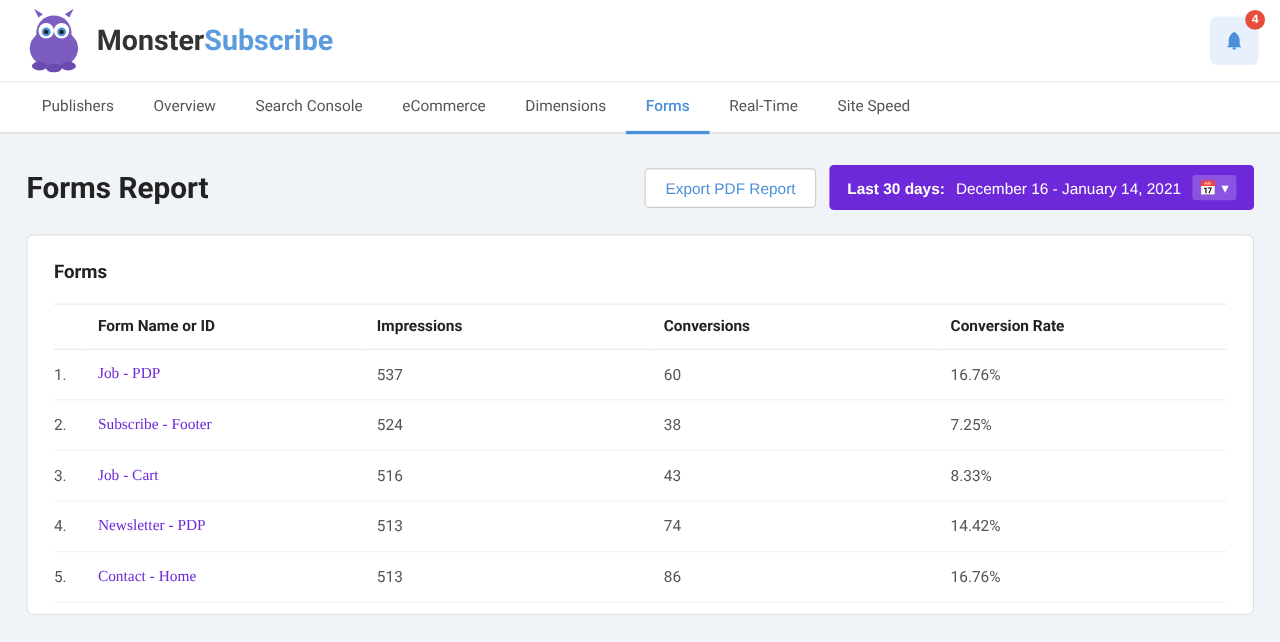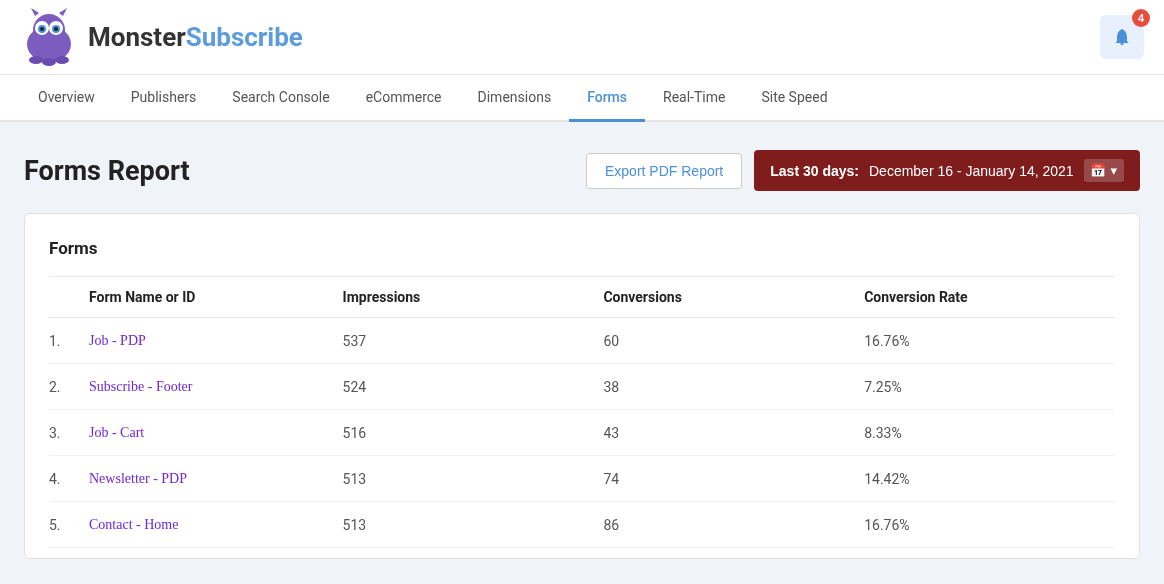--- a/index.html
+++ b/index.html
@@ -107,21 +107,21 @@
     .export-btn {
       background: #fff;
       border: 1px solid #ccc;
       border-radius: 4px;
       padding: 9px 18px;
       color: #4a90d9;
       font-size: 14px;
       cursor: pointer;
     }
     .date-range-btn {
-      background: #7f1d1d;
+      background: #6d28d9;
       border: none;
       border-radius: 4px;
       padding: 9px 16px;
       color: #fff;
       font-size: 14px;
       cursor: pointer;
       display: flex;
       align-items: center;
       gap: 10px;
       justify-content: space-between;
@@ -220,22 +220,22 @@
       <svg width="20" height="20" viewBox="0 0 20 20" fill="none">
         <path d="M10 2C10 2 5 4 5 10v4l-1.5 2h13L15 14v-4C15 4 10 2 10 2z" fill="#4a90d9"></path>
         <rect x="8.5" y="16" width="3" height="2" rx="1" fill="#4a90d9"></rect>
       </svg>
       <span class="notification-badge">4</span>
     </button>
   </div>
 </div>
 
 <nav class="nav-bar">
+  <a class="nav-item">Publishers</a>
   <a class="nav-item">Overview</a>
-  <a class="nav-item">Publishers</a>
   <a class="nav-item">Search Console</a>
   <a class="nav-item">eCommerce</a>
   <a class="nav-item">Dimensions</a>
   <a class="nav-item active">Forms</a>
   <a class="nav-item">Real-Time</a>
   <a class="nav-item">Site Speed</a>
 </nav>
 
 <div class="main-content">
 

